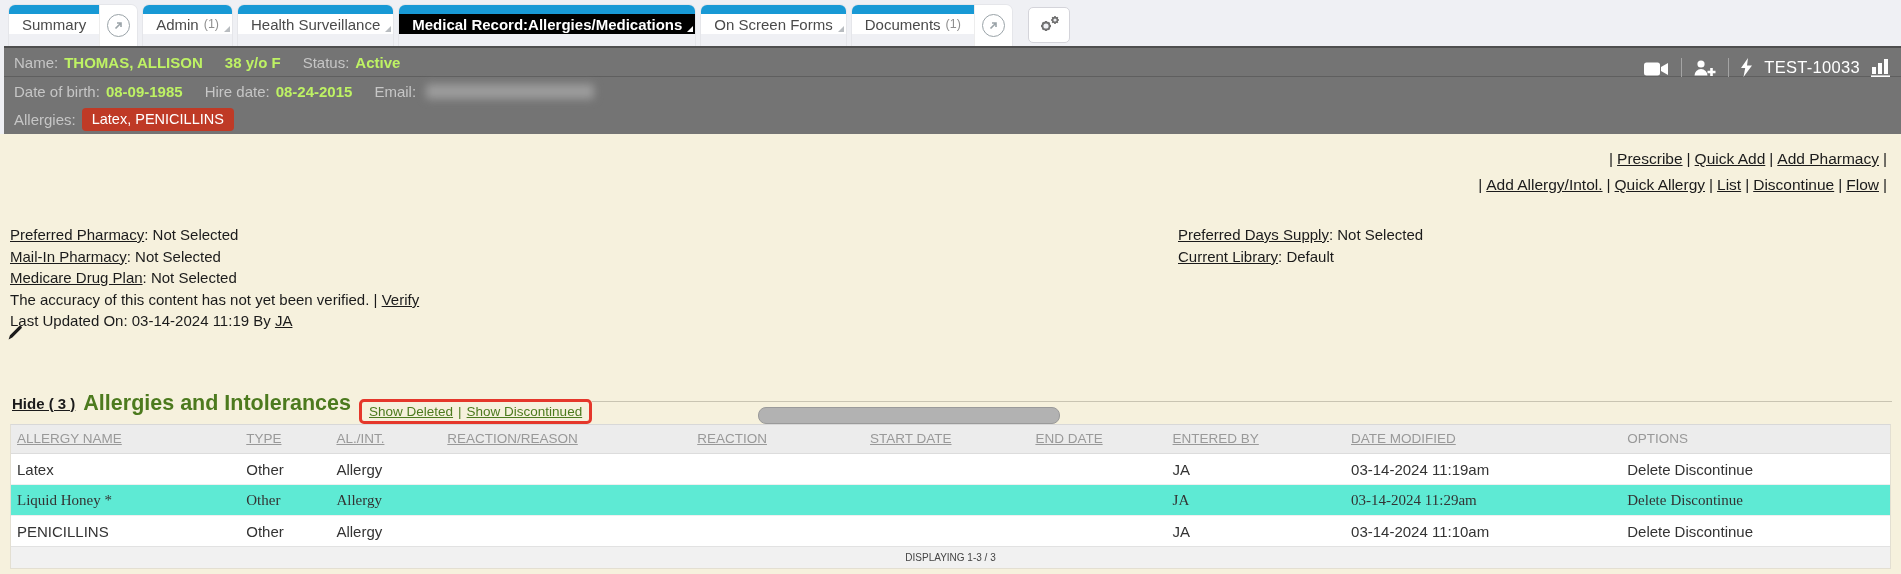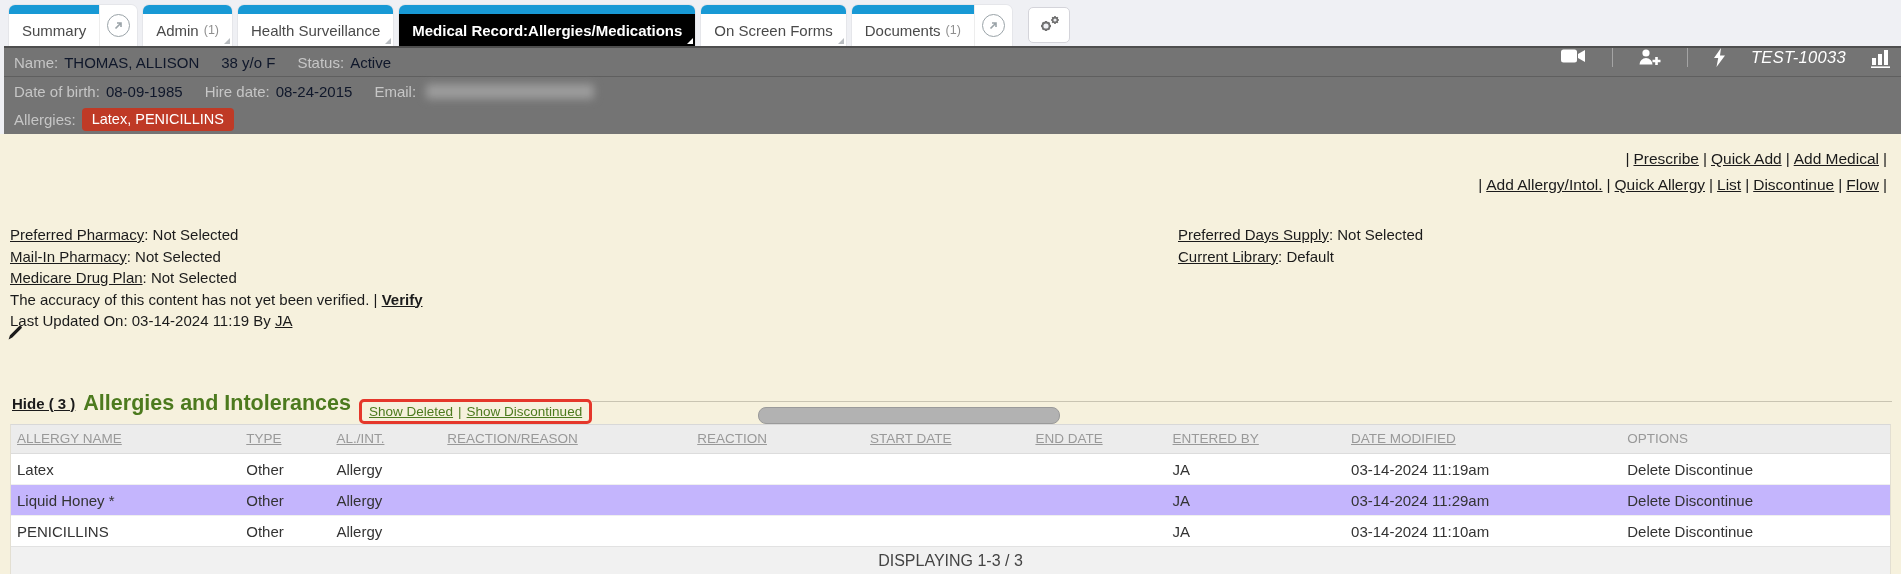--- a/index.html
+++ b/index.html
@@ -6,21 +6,21 @@
   body { font-family:"Liberation Sans", sans-serif; background:#fff; }
   .screen { position:relative; width:1901px; height:574px; overflow:hidden; background:#eff0f4; }
 
   
   .tab-bar { position:absolute; top:0; left:0; width:100%; height:46px; background:#eff0f4;
              display:flex; align-items:flex-end; padding:0 0 0 9px; }
   .tab { display:flex; border-radius:6px 6px 0 0; overflow:hidden; margin-right:6px; height:41px;
          box-shadow:0 0 0 1px rgba(0,0,0,0.04); cursor:pointer; flex:0 0 auto; }
   .tab .main { display:flex; flex-direction:column; }
   .tab .cap { height:9px; background:#1899d5; }
-  .tab .lbl { height:32px; background:#fff; display:flex; align-items:center; padding:0 13px;
+  .tab .lbl { height:20px; background:#fff; display:flex; align-items:center; padding:0 13px;
               font-size:15px; color:#4a4a4a; position:relative; white-space:nowrap; }
   .tab .count { font-size:12.5px; color:#8f8f8f; }
   .tab .count:not(:empty){ margin-left:5px; }
   .tab.has-corner .lbl::after { content:""; position:absolute; right:2px; bottom:2px;
         border-left:6px solid transparent; border-bottom:6px solid #b8bcc0; }
   .tab.active .cap { background:#1899d5; }
   .tab.active .lbl { background:#000000; color:#fff; font-weight:bold; }
   .tab.active .lbl::after { border-bottom-color:#fff; }
   .tab .extra { width:38px; background:#fff; display:flex; align-items:center; justify-content:center;
                 border-left:1px solid #ededed; }
@@ -28,41 +28,41 @@
                 display:flex; align-items:center; justify-content:center; }
   .gear-btn { height:36px; width:42px; background:#fff; border:1px solid #d4d4da; border-radius:5px;
               margin:0 0 3px 10px; display:flex; align-items:center; justify-content:center; cursor:pointer; }
 
   
   .patient-header { position:absolute; top:46px; left:4px; width:100%; height:96px; background:#747474;
                     border-top:2px solid #4e4e4e; color:#fff; font-size:15px; }
   .ph-row { display:flex; align-items:center; padding-left:10px; height:28px; position:relative; }
   .ph-row1 { border-bottom:1px solid rgba(0,0,0,0.18); height:29px; }
   .ph-label { color:#c6c6c6; margin-right:6px; }
-  .ph-value { color:#0f172a; font-weight:normal; }
+  .ph-value { color:#bef264; font-weight:bold; }
   .ph-gap { width:22px; }
   .email-blur { display:inline-block; width:168px; height:15px; background:#9c9c9c; border-radius:3px;
                 filter:blur(4px); margin-left:4px; }
   .allergy-badge { background:#bf3a26; color:#fff; padding:3px 10px 4px; border-radius:4px; font-size:14.5px; }
-  .ph-icons { position:absolute; right:14px; top:0; height:29px; display:flex; align-items:flex-start; gap:25px;font-style:italic; }
+  .ph-icons { position:absolute; right:14px; top:0; height:29px; display:flex; align-items:flex-end; gap:11px; }
   .vsep { width:1px; height:19px; background:#a4a4a4; }
   .pid { font-size:16.5px; color:#fff; letter-spacing:0.3px; }
   .icon-btn { display:flex; align-items:center; cursor:pointer; }
 
   
   .content { position:absolute; top:134px; left:0; width:100%; height:440px; background:#f6f1dd; }
   .content a { color:#1b1b1b; text-decoration:underline; cursor:pointer; }
 
   .action-links { position:absolute; top:12px; right:10px; text-align:right; font-size:15.5px;
                   color:#1b1b1b; line-height:26px; }
   .action-links .pipe { margin:0 4px; }
 
   .pharm-info { position:absolute; top:90px; left:10px; font-size:15px; color:#1b1b1b; line-height:21.5px; }
   .supply-info { position:absolute; top:90px; left:1178px; font-size:15px; color:#1b1b1b; line-height:21.5px; }
-  .verify { font-weight:bold; }
+  .verify { font-weight:normal; }
 
   .pencil { position:absolute; left:7px; top:190px; cursor:pointer; }
 
   .section-head { position:absolute; left:12px; top:248px; display:flex; align-items:center; }
   .hide-link { color:#4c7a1e; font-size:15px; font-weight:bold; text-decoration:underline; cursor:pointer; }
   .section-title { color:#4c7a1e; font-size:21.5px; font-weight:bold; margin:0 8px; white-space:nowrap; }
   .show-box { border:3px solid #e5372b; border-radius:5px; padding:2px 7px; display:flex; align-items:center;
               font-size:13.5px; margin-top:17px; }
   .show-box a { color:#4c7a1e; }
   .show-box .pipe { margin:0 5px; color:#4c7a1e; text-decoration:none; }
@@ -74,24 +74,24 @@
   
   .tbl-wrap { position:absolute; left:10px; right:10px; top:290px; background:#fff;
               border:1px solid #e3dfd2; border-top:1px solid #d8d8d8; }
   table { width:100%; border-collapse:collapse; table-layout:fixed; font-size:15px; color:#333; }
   thead th { background:#ececec; color:#999; font-size:13.5px; font-weight:normal; text-align:left;
              padding:6px 6px 7px; white-space:nowrap; overflow:hidden; border-bottom:1px solid #dcdcdc; }
   thead th span { text-decoration:underline; cursor:pointer; }
   thead th.no-sort span { text-decoration:none; cursor:default;margin-top:12px; }
   tbody td { padding:6px 6px; height:31px; white-space:nowrap; overflow:hidden; }
   tbody tr.odd  { background:#fff; }
-  tbody tr.even { background:#c4b5fd; }
+  tbody tr.even { background:#5eead4;font-family:Liberation Serif, serif; }
   tbody tr { border-bottom:1px solid #efefef; }
   .row-action { cursor:pointer; margin-right:4px; }
-  tfoot td { background:#f1f1f1; text-align:center; font-size:16px; color:#444; padding:5px;
+  tfoot td { background:#f1f1f1; text-align:center; font-size:10px; color:#444; padding:5px;
              border-top:1px solid #e2e2e2; }
 
   svg { display:block; }
 </style>
 </head>
 <body>
 
 <div class="screen">
 
   <div class="tab-bar">
@@ -233,21 +233,21 @@
     <div class="ph-row">
       <span class="ph-label">Allergies:</span>
       <span class="allergy-badge">Latex, PENICILLINS</span>
     </div>
   </div>
 
   <div class="content">
 
     <div class="action-links">
       <div>
-        <span class="pipe">|</span><a>Prescribe</a><span class="pipe">|</span><a>Quick Add</a><span class="pipe">|</span><a>Add Medical</a><span class="pipe">|</span>
+        <span class="pipe">|</span><a>Prescribe</a><span class="pipe">|</span><a>Quick Add</a><span class="pipe">|</span><a>Add Pharmacy</a><span class="pipe">|</span>
       </div>
       <div>
         <span class="pipe">|</span><a>Add Allergy/Intol.</a><span class="pipe">|</span><a>Quick Allergy</a><span class="pipe">|</span><a>List</a><span class="pipe">|</span><a>Discontinue</a><span class="pipe">|</span><a>Flow</a><span class="pipe">|</span>
       </div>
     </div>
 
     <div class="pharm-info">
       <div><a>Preferred Pharmacy</a><span>:</span> <span>Not Selected</span></div>
       <div><a>Mail-In Pharmacy</a><span>:</span> <span>Not Selected</span></div>
       <div><a>Medicare Drug Plan</a><span>:</span> <span>Not Selected</span></div>

